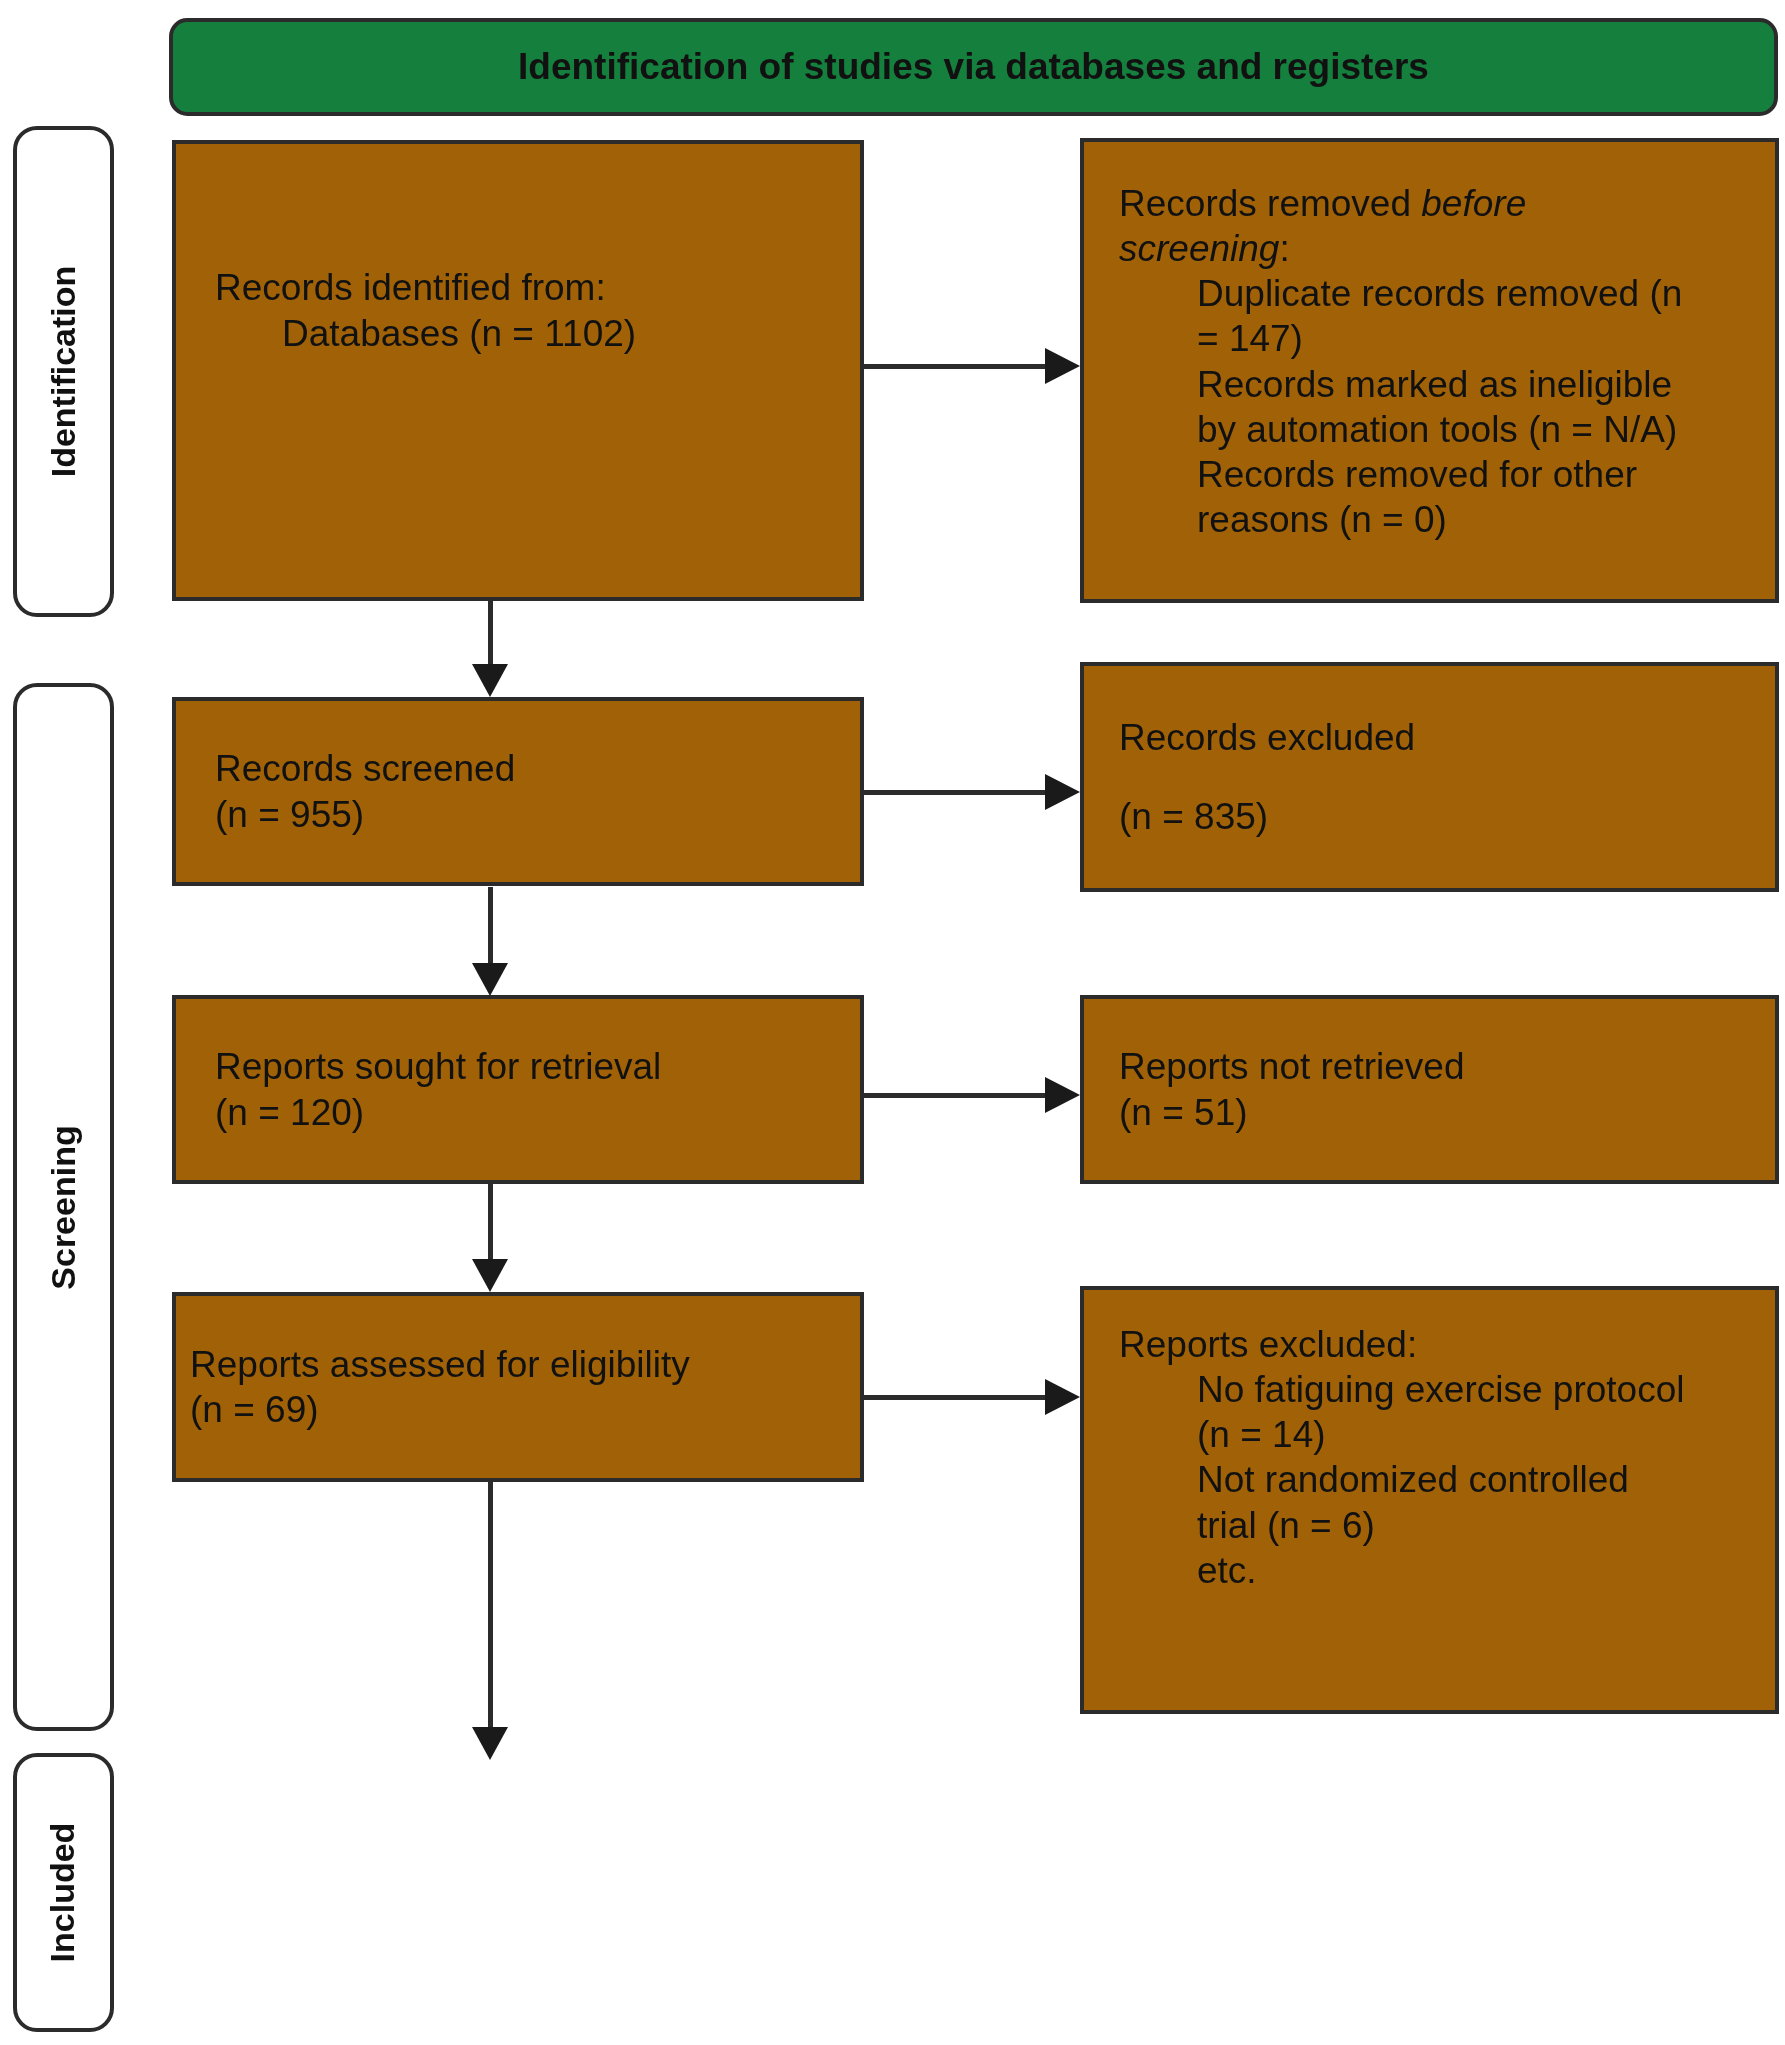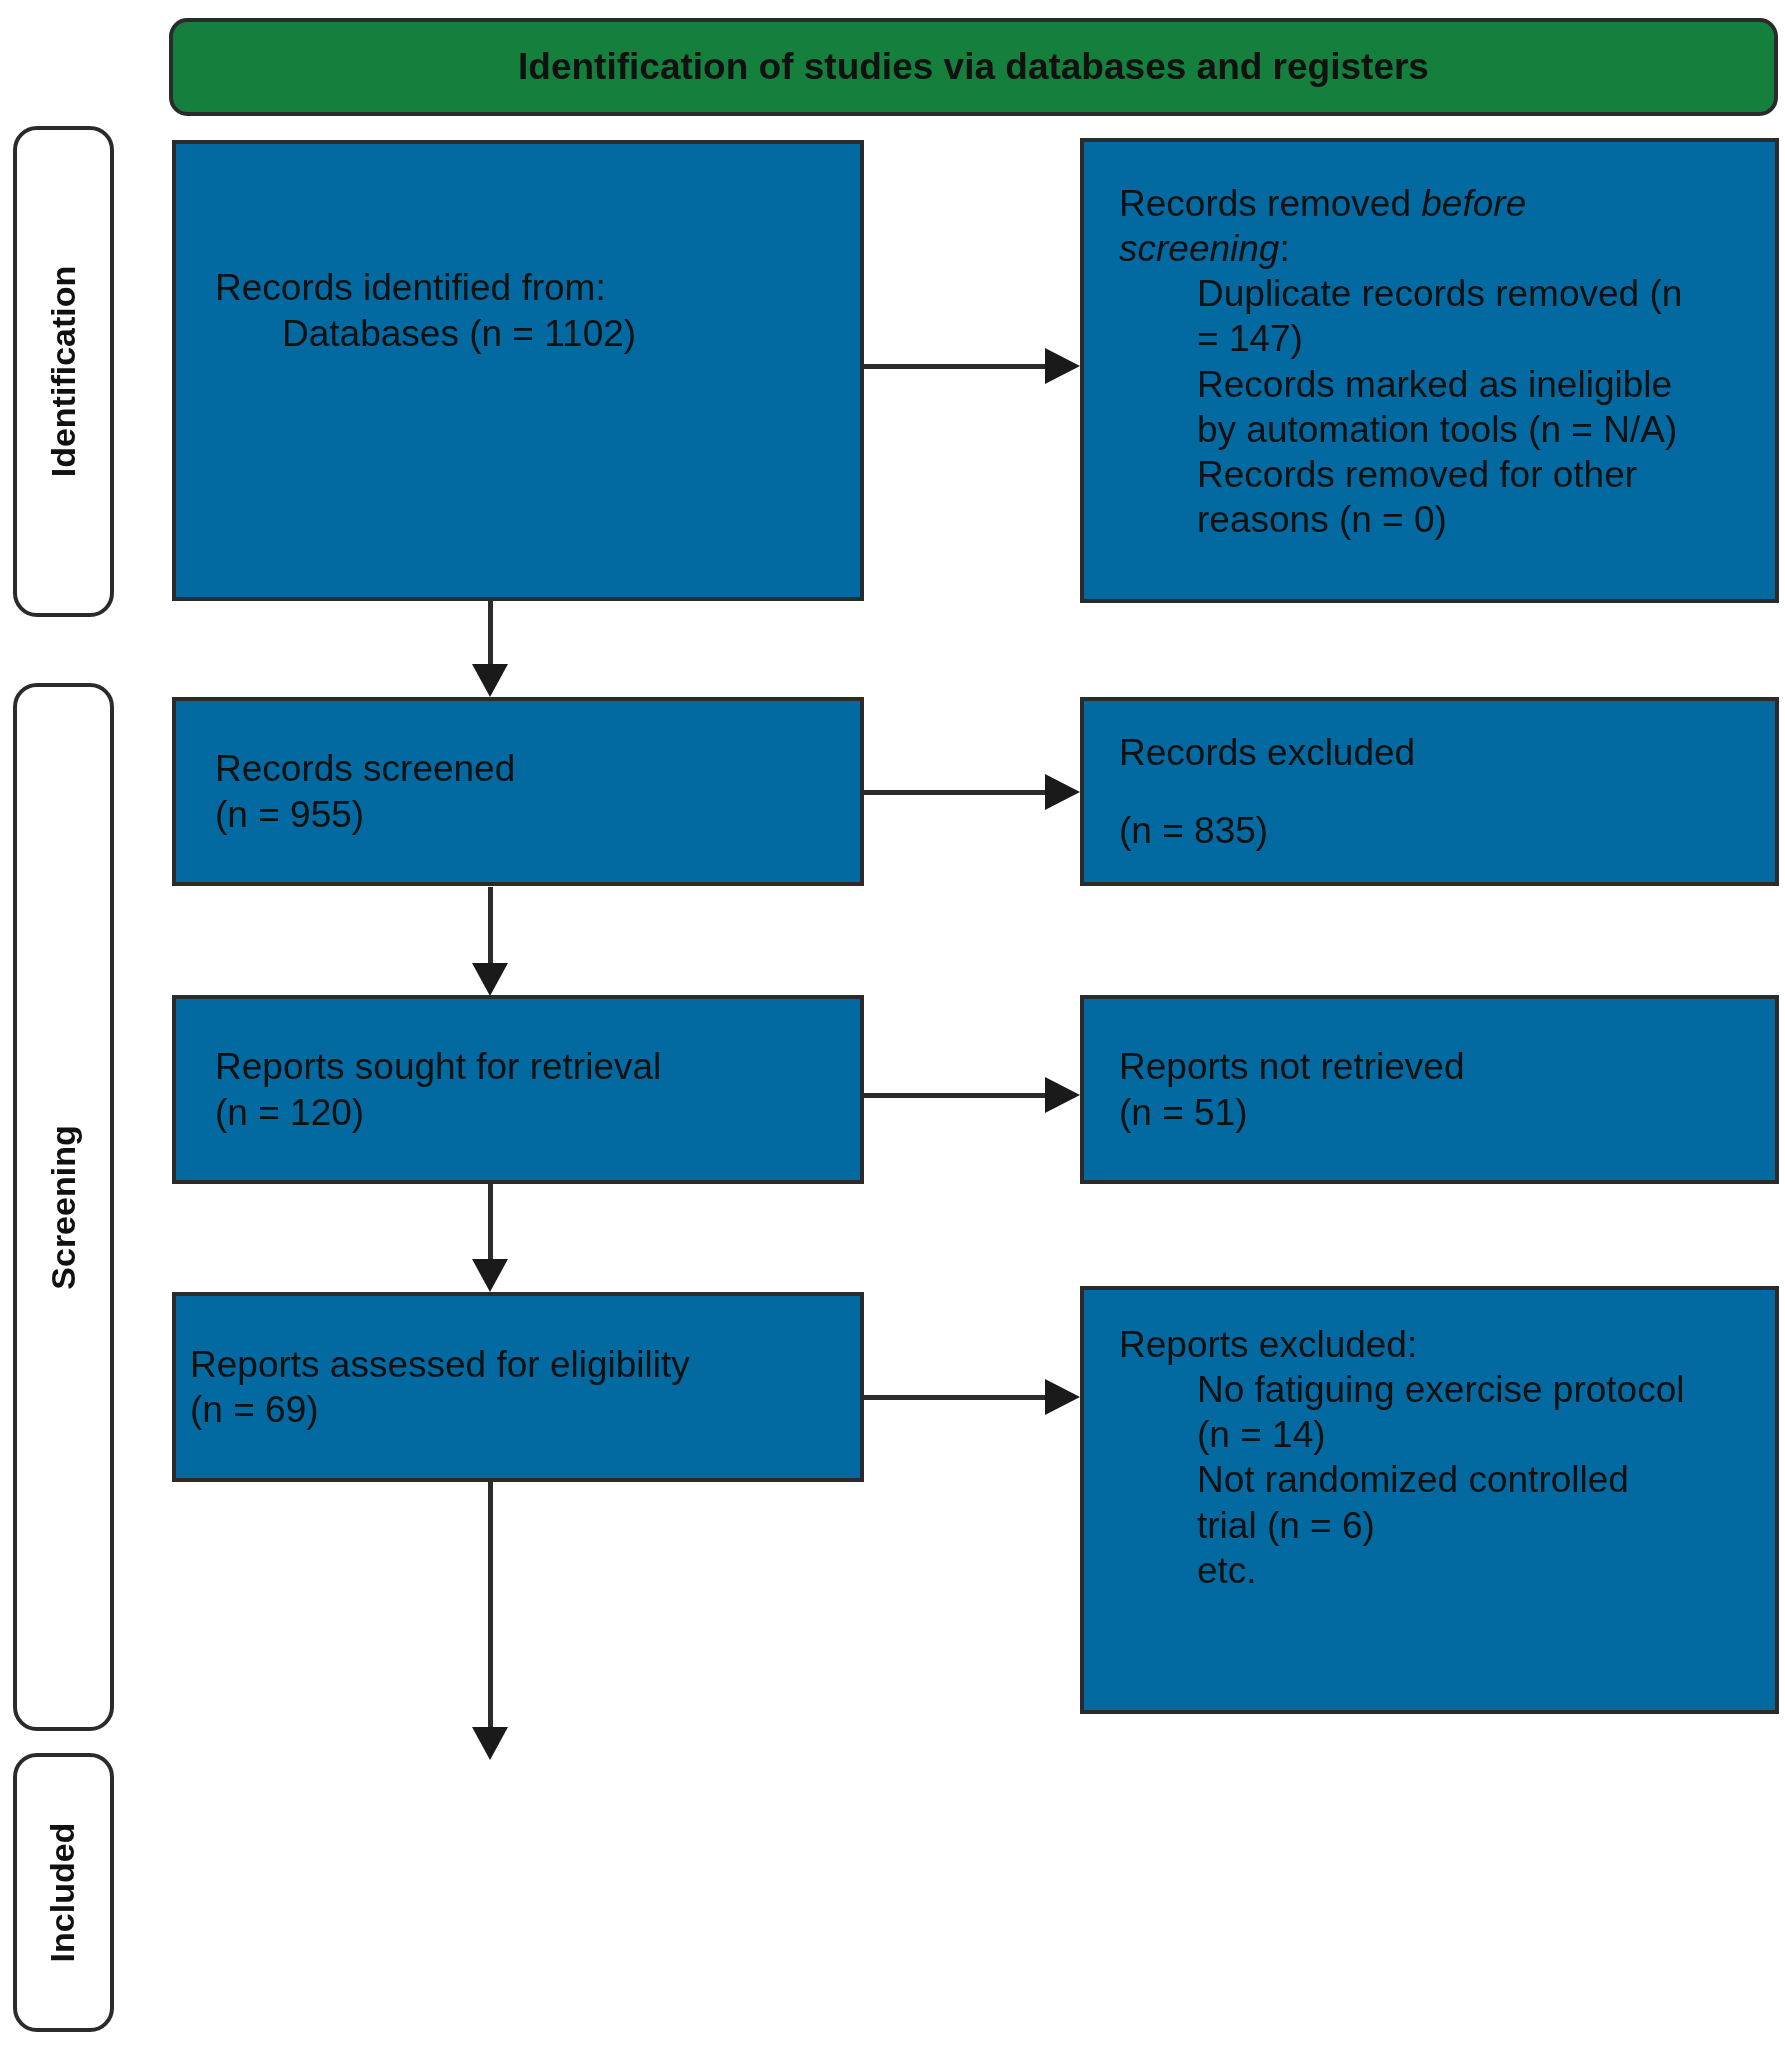--- a/index.html
+++ b/index.html
@@ -11,21 +11,21 @@
     width: 1785px;
     height: 2046px;
     background: #ffffff;
     color: #111111;
     overflow: hidden;
   }
 
   
   .box {
     position: absolute;
-    background: #0369a1;
+    background: #a16207;
     border: 4.3px solid #2b2b2b;
     font-size: 37px;
     line-height: 1.22;
     color: #111111;
     display: flex;
     flex-direction: column;
     justify-content: center;
   }
   .box .line { display: block; }
   .box .indent { margin-left: 67px; }
@@ -73,21 +73,21 @@
   .col-left  { left: 172px;  width: 692px; padding-left: 39px; padding-right: 28px; }
   .box-records-identified { top: 140px;  height: 461px; padding-bottom: 120px; }
   .box-records-screened   { top: 697px;  height: 189px; }
   .box-reports-sought     { top: 995px; height: 189px; }
   .box-reports-assessed   { top: 1292px; height: 190px; padding-left: 14px; }
   .box-studies-included   { top: 1760px; height: 265px; padding-bottom: 85px; }
 
   
   .col-right { left: 1080px; width: 699px; padding-left: 35px; padding-right: 78px; }
   .box-records-removed    { top: 138px;  height: 465px; justify-content: flex-start; padding-top: 39px; }
-  .box-records-excluded   { top: 697px;  height: 189px; gap: 33px; }
+  .box-records-excluded   { top: 662px;  height: 230px; gap: 33px; }
   .box-reports-not-retrieved { top: 995px; height: 189px; }
   .box-reports-excluded   { top: 1286px; height: 428px; justify-content: flex-start; padding-top: 32px; }
 
   .italic { font-style: italic; }
 
   
   .arrow-h { position: absolute; height: 37px; }
   .arrow-h .shaft {
     position: absolute; left: 0; top: 16.3px; height: 4.3px;
     background: #2b2b2b;

